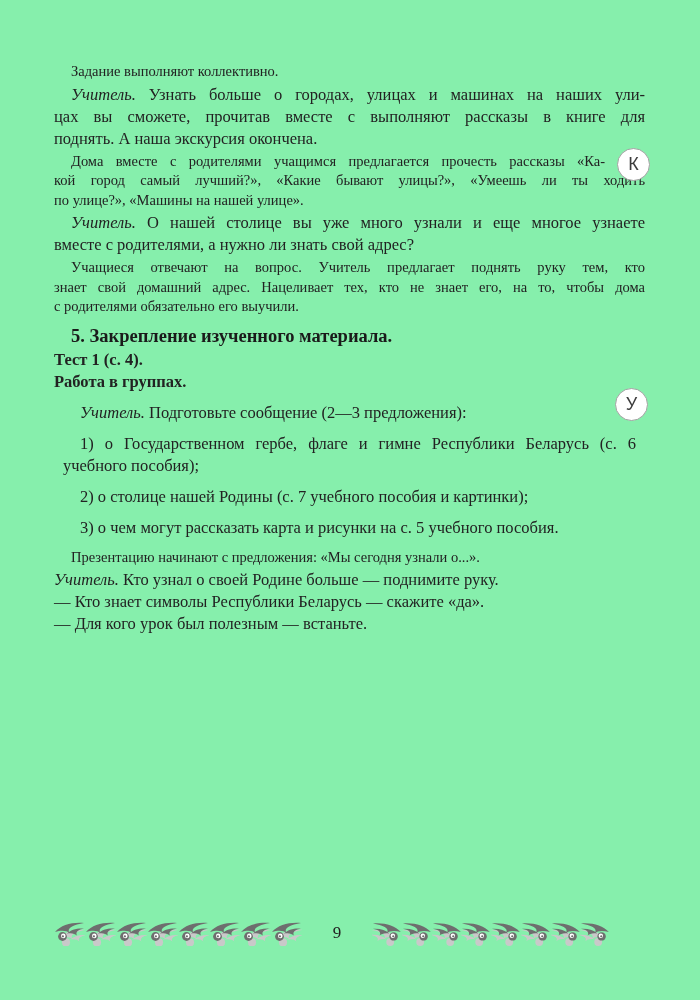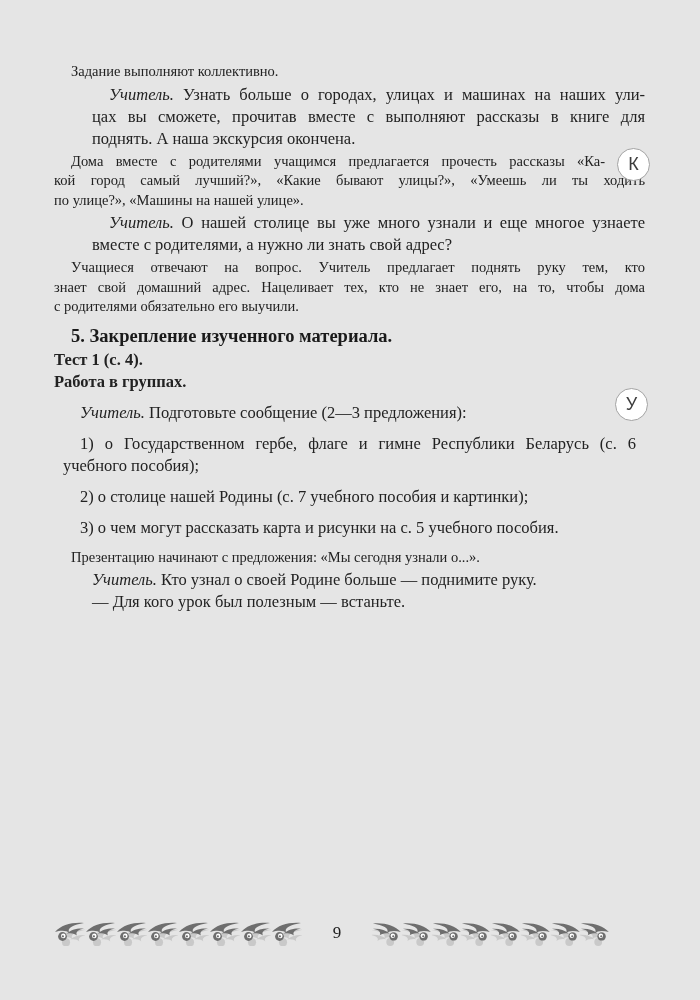--- a/index.html
+++ b/index.html
@@ -1,28 +1,28 @@
 <!DOCTYPE html>
 <html style="--orn-dark: #6e6e6e; --orn-light: #c9c9c9;"><head>
 <meta charset="utf-8">
 <style>
   html,body { margin:0; padding:0; background:#ffffff; }
   .page {
-    position:relative; width:700px; height:1000px; background:#e5e5e5;
+    position:relative; width:700px; height:1000px; background:#86efac;
     overflow:hidden; font-family:"Liberation Serif", serif; color:#222222;
   }
   .text-column { position:absolute; left:54px; top:60px; width:591px; }
 
   .block { margin:2px 0; }
   .block .line { text-align:justify; text-align-last:justify; }
   .block .line.last, .block.no-justify .line { text-align:left; text-align-last:left; }
   .block .line.indent { text-indent:17px; }
 
   .block.small   { font-size:14.5px; line-height:19.5px; }
-  .block.body    { font-size:16.5px; line-height:22px;margin-left:38px; }
+  .block.body    { font-size:16.5px; line-height:22px; }
   .block.tight   { margin:9px; }
   .block.subheading { font-size:16.5px; line-height:22px; font-weight:700; margin:0; }
   .block.heading { font-size:18.5px; line-height:23px; font-weight:700; margin:8px 0 1px 0; color:#1a1a1a; }
   .block i { font-style:italic; }
 
   .badge {
     position:absolute; width:33px; height:33px; box-sizing:border-box;
     border:1.5px solid #a3a3a3; border-radius:50%; background:#ffffff;
     display:flex; align-items:center; justify-content:center;
     font-family:"Liberation Sans", sans-serif; font-size:18px; color:#3d3d3d;
@@ -91,20 +91,21 @@
         <div class="line last indent">2) о столице нашей Родины (с. 7 учебного пособия и картинки);</div>
       </div>
       <div class="block body tight">
         <div class="line last indent">3) о чем могут рассказать карта и рисунки на с. 5 учебного пособия.</div>
       </div>
       <div class="block small">
         <div class="line last indent">Презентацию начинают с предложения: «Мы сегодня узнали о...».</div>
       </div>
       <div class="block body no-justify">
         <div class="line"><i>Учитель.</i> Кто узнал о своей Родине больше — поднимите руку.</div>
+        <div class="line">— Кто знает символы Республики Беларусь — скажите «да».</div>
         <div class="line last">— Для кого урок был полезным — встаньте.</div>
       </div>
     </div>
 
   <div class="badge badge-k">
     <span>К</span>
   </div>
   <div class="badge badge-u">
     <span>У</span>
   </div>

